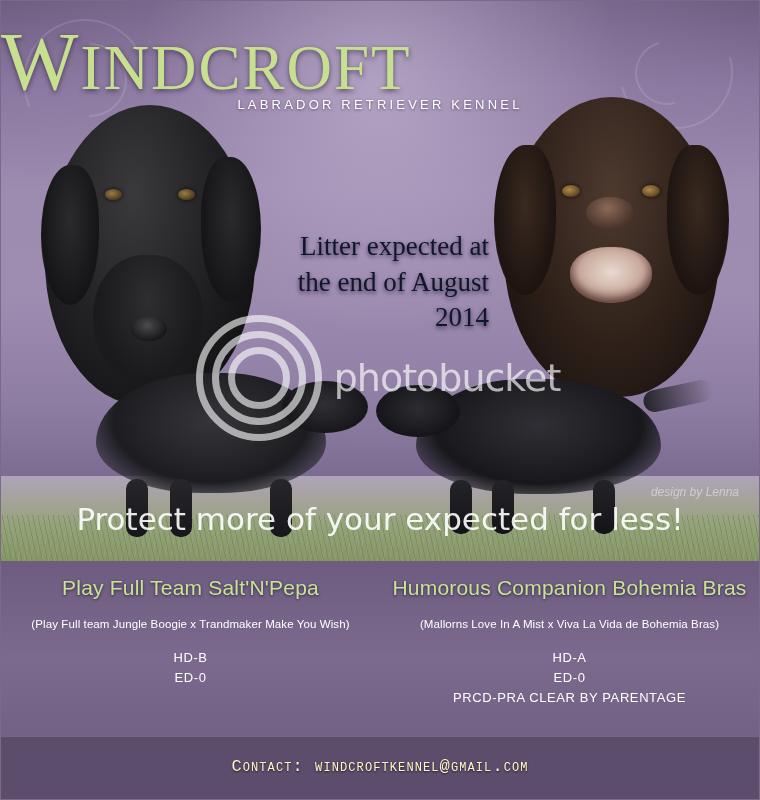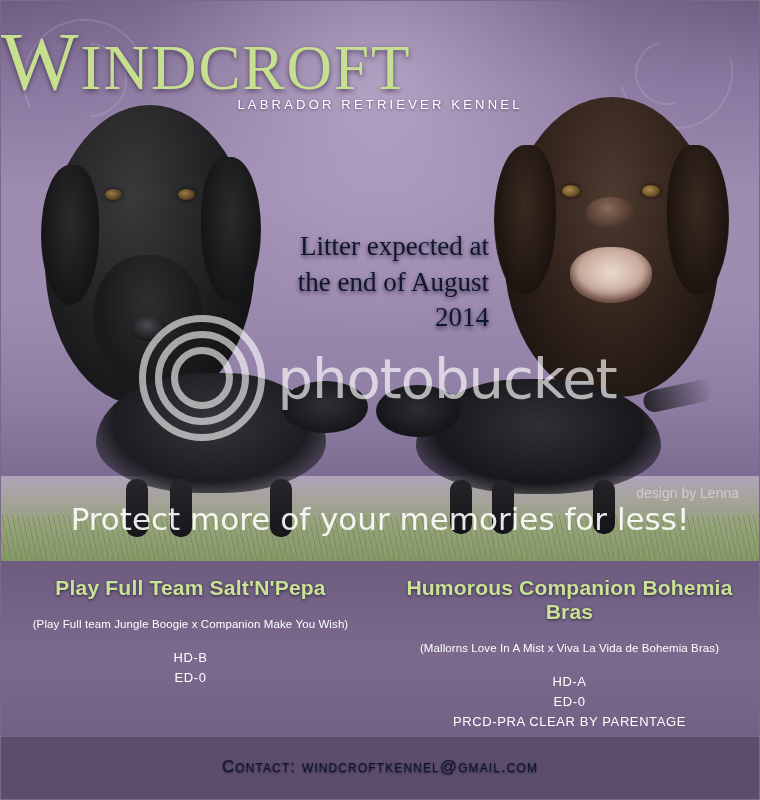--- a/index.html
+++ b/index.html
@@ -241,56 +241,57 @@
     border: 7px solid rgba(255,255,255,0.85);
     border-radius: 50%;
     left: 50%; top: 50%;
     transform: translate(-50%,-50%);
   }
   .wm-logo .r1 { width: 112px; height: 112px; }
   .wm-logo .r2 { width: 80px;  height: 80px; }
   .wm-logo .r3 { width: 48px;  height: 48px; }
   .wm-text {
     font-family: "DejaVu Sans", sans-serif;
-    font-size: 56px;
+    font-size: 38px;
     color: rgba(255,255,255,0.92);
     letter-spacing: -1px;
   }
   .wm-tagline {
     position: absolute;
     left: 0; top: 500px; width: 100%;
     text-align: center;
     font-family: "DejaVu Sans", sans-serif;
     font-size: 31px;
     color: rgba(255,255,255,0.95);
     letter-spacing: 0px;
     opacity: 0.95;
   }
   .designer {
     position: absolute;
     right: 20px; top: 484px;
-    font-size: 14px;
+    font-size: 12px;
+    font-style: italic;
     color: rgba(255,255,255,0.45);
   }
 
   
   .sire-dam {
     position: absolute;
     left: 0; top: 575px; width: 100%;
     display: flex;
   }
   .parent {
     flex: 1 1 50%;
     text-align: center;
     padding: 0 8px;
     box-sizing: border-box;
   }
   .parent .name {
     font-size: 21px;
-    font-weight: bold;
+    font-weight: normal;
     color: #c9e395;
     text-shadow: 0 1px 3px rgba(30,18,45,0.8);
     letter-spacing: 0.2px;
   }
   .parent .pedigree {
     margin-top: 18px;
     font-size: 11.5px;
     color: #ffffff;
     letter-spacing: 0.1px;
   }
@@ -302,23 +303,24 @@
     letter-spacing: 0.6px;
   }
 
   
   .contact {
     position: absolute;
     left: 0; top: 756px; width: 100%;
     text-align: center;
     font-size: 17px;
     letter-spacing: 1.1px;
-    color: #0f172a;
+    color: #fef9c3;
     font-variant: small-caps;
     text-shadow: 0 1px 2px rgba(20,10,30,0.8);
+    font-family: Liberation Mono, monospace;
   }
 </style>
 </head>
 <body>
 
 <div id="poster">
 
   <div class="bg-top">
     <div class="swirl s1"></div>
     <div class="swirl s2"></div>
@@ -368,27 +370,27 @@
   <div class="litter-note">Litter expected at the end of August 2014</div>
 
   <div class="watermark">
     <div class="wm-logo">
       <span class="r1"></span>
       <span class="r2"></span>
       <span class="r3"></span>
     </div>
     <div class="wm-text">photobucket</div>
   </div>
-  <div class="wm-tagline">Protect more of your memories for less!</div>
+  <div class="wm-tagline">Protect more of your expected for less!</div>
   <div class="designer">design by Lenna</div>
 
   <div class="sire-dam">
     <div class="parent">
       <div class="name">Play Full Team Salt'N'Pepa</div>
-      <div class="pedigree">(Play Full team Jungle Boogie x Companion Make You Wish)</div>
+      <div class="pedigree">(Play Full team Jungle Boogie x Trandmaker Make You Wish)</div>
       <div class="health">
         <div>HD-B</div>
         <div>ED-0</div>
       </div>
     </div>
     <div class="parent">
       <div class="name">Humorous Companion Bohemia Bras</div>
       <div class="pedigree">(Mallorns Love In A Mist x Viva La Vida de Bohemia Bras)</div>
       <div class="health">
         <div>HD-A</div>

